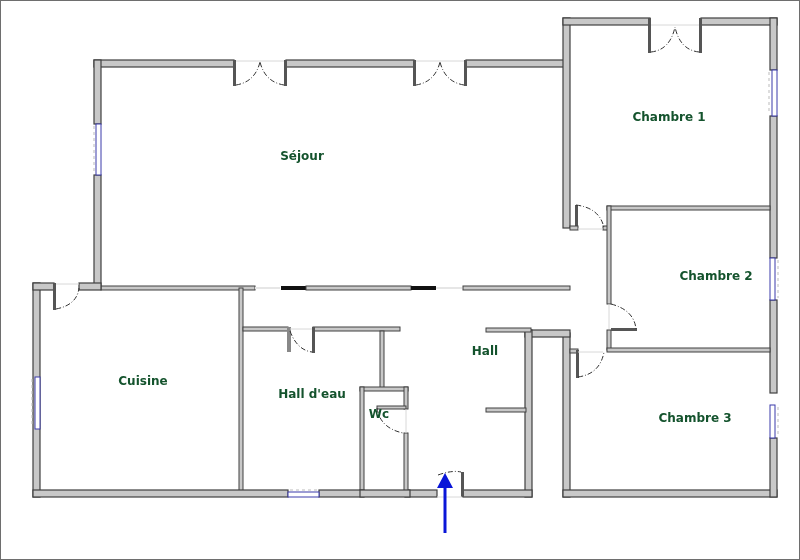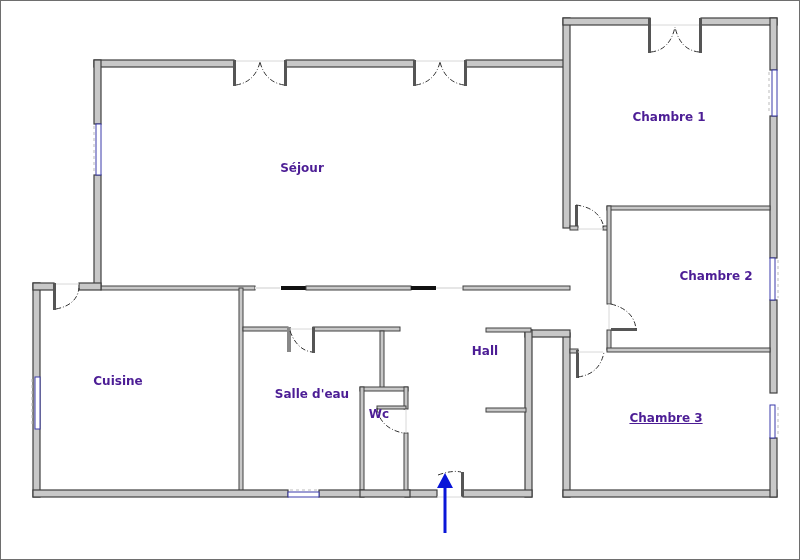--- a/index.html
+++ b/index.html
@@ -7,21 +7,21 @@
   .frame { position: absolute; left: 0; top: 0; width: 798px; height: 558px; border: 1px solid #6e6e6e; }
   svg { position: absolute; left: 0; top: 0; }
   .wall { fill: #c8c8c8; stroke: #404040; stroke-width: 1.2; }
   .iwall { fill: #c8c8c8; stroke: #404040; stroke-width: 1; }
   .swing { fill: none; stroke: #333; stroke-width: 1; stroke-dasharray: 5 2 1 2; }
   .thres { stroke: #d8d8d8; stroke-width: 1; }
   .win { fill: #ffffff; stroke: #3a3aaa; stroke-width: 1; }
   .windash { stroke: #bbb; stroke-width: 1; stroke-dasharray: 3 3; }
   .slider { stroke: #111; stroke-width: 4; }
   .slidergap { stroke: #e6e6e6; stroke-width: 2; }
-  .room-label { position: absolute; font-weight: bold; font-size: 12px; color: #4c1d95; white-space: nowrap; transform: translate(-50%, -50%); }
+  .room-label { position: absolute; font-weight: bold; font-size: 12px; color: #14532d; white-space: nowrap; transform: translate(-50%, -50%); }
 </style>
 </head>
 <body>
 
 <div class="frame"></div>
 
 <svg width="800" height="560" viewBox="0 0 800 560">
 
   <g>
 
@@ -195,20 +195,20 @@
     <line class="thres" x1="406" y1="409" x2="406" y2="433"></line>
     <path class="swing" d="M377,408 Q380,428 403,433"></path>
   </g>
 
   <g>
     <line x1="445" y1="533" x2="445" y2="488" stroke="#0a16d8" stroke-width="3"></line>
     <polygon points="445,473 437,488 453,488" fill="#0a16d8"></polygon>
   </g>
 </svg>
 
-<div class="room-label" style="left:302px; top:156px;margin-top:12px;">Séjour</div>
+<div class="room-label" style="left:302px; top:156px;">Séjour</div>
 <div class="room-label" style="left:669px; top:117px;">Chambre 1</div>
 <div class="room-label" style="left:716px; top:276px;">Chambre 2</div>
-<div class="room-label" style="left:666px; top:418px;text-decoration:underline;">Chambre 3</div>
-<div class="room-label" style="left:118px; top:381px;">Cuisine</div>
-<div class="room-label" style="left:312px; top:394px;">Salle d'eau</div>
+<div class="room-label" style="left:695px; top:418px;">Chambre 3</div>
+<div class="room-label" style="left:143px; top:381px;">Cuisine</div>
+<div class="room-label" style="left:312px; top:394px;">Hall d'eau</div>
 <div class="room-label" style="left:437px; top:351px;margin-left:48px;">Hall</div>
 <div class="room-label" style="left:379px; top:414px;">Wc</div>
 
 </body></html>

